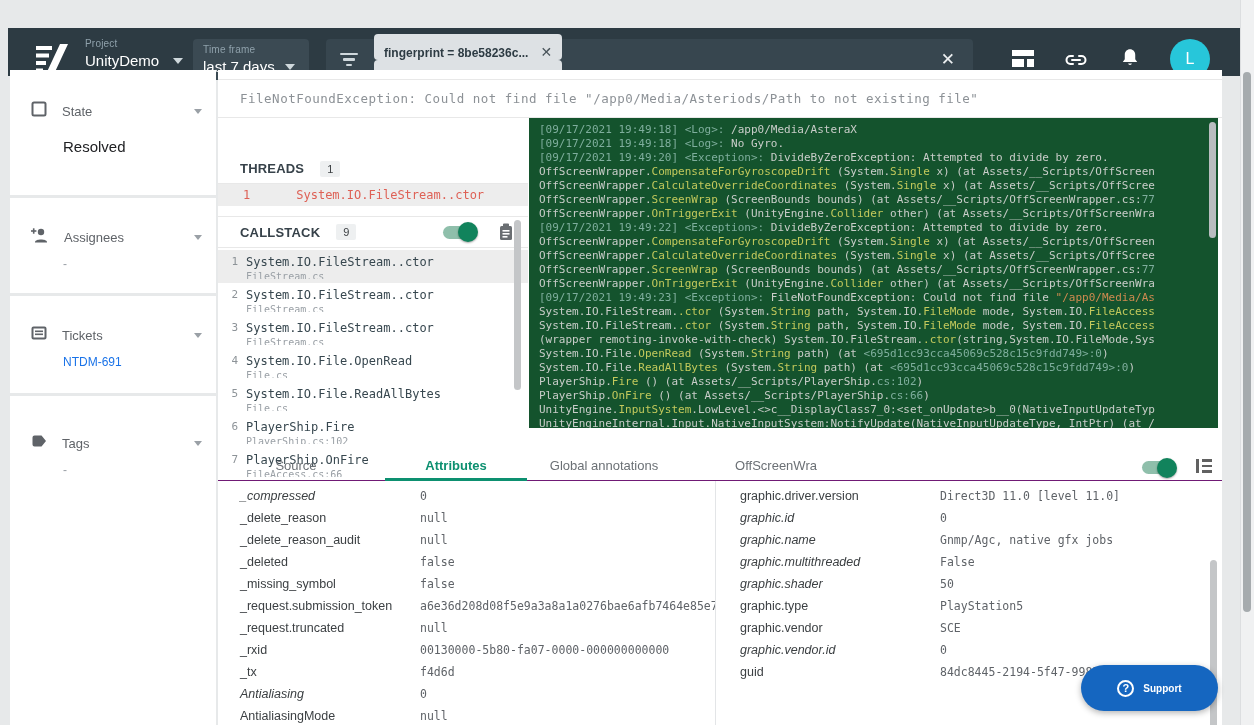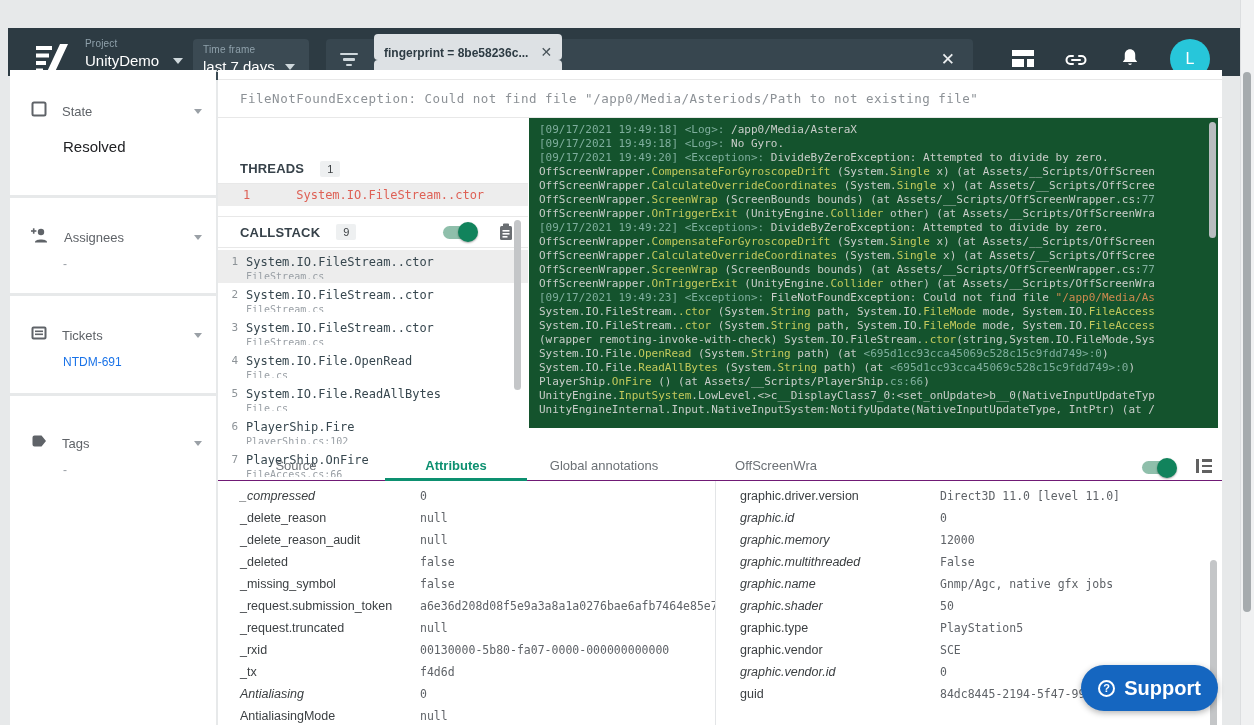--- a/index.html
+++ b/index.html
@@ -99,21 +99,21 @@
   .attr-row { display:flex; align-items:flex-start; height:22px; }
   .attr-label { font-size:12.5px; color:#3c4043; flex:0 0 auto; }
   .attr-col.left .attr-label { margin-left:22px; width:180px; }
   .attr-col.right .attr-label { margin-left:24px; width:200px; }
   .attr-label.italic { font-style:italic; }
   .attr-value { font-family:"DejaVu Sans Mono", monospace; font-size:11.5px; color:#5f6368; white-space:pre; overflow:hidden; }
   .attrs-scroll { position:absolute; left:992px; top:79px; width:7px; height:210px; background:#c4c6c8; border-radius:4px; cursor:pointer; }
 
   .support-btn { position:absolute; left:1081px; top:665px; width:137px; height:46px; border-radius:23px; background:#1566c0; color:#fff; display:flex; align-items:center; justify-content:center; gap:9px; box-shadow:0 2px 6px rgba(0,0,0,.3); cursor:pointer; }
   .q-circle { width:17px; height:17px; border:2px solid #fff; border-radius:50%; font-size:11px; font-weight:bold; display:flex; align-items:center; justify-content:center; }
-  .support-label { font-size:20px; font-weight:bold; }
+  .support-label { font-size:10px; font-weight:bold; }
 
   .page-scroll-track { position:absolute; left:1240px; top:0; width:14px; height:725px; background:#f0f1f2; border-left:1px solid #dcdee0; }
   .page-scroll-thumb { position:absolute; left:1243px; top:72px; width:8px; height:540px; background:#a6abae; border-radius:4px; cursor:pointer; }
 </style>
 </head>
 <body>
 
 <div class="header" style="background: rgb(45, 59, 67);">
   <span class="logo">
     <svg width="36" height="30" viewBox="0 0 36 30">
@@ -329,20 +329,21 @@
       <div class="log-line"><span class="seg-g">OffScreenWrapper.</span><span class="seg-y">CompensateForGyroscopeDrift</span><span class="seg-g"> (System.</span><span class="seg-y">Single</span><span class="seg-g"> x) (at Assets/__Scripts/OffScreen</span></div>
       <div class="log-line"><span class="seg-g">OffScreenWrapper.</span><span class="seg-y">CalculateOverrideCoordinates</span><span class="seg-g"> (System.</span><span class="seg-y">Single</span><span class="seg-g"> x) (at Assets/__Scripts/OffScree</span></div>
       <div class="log-line"><span class="seg-g">OffScreenWrapper.</span><span class="seg-y">ScreenWrap</span><span class="seg-g"> (ScreenBounds bounds) (at Assets/__Scripts/OffScreenWrapper.cs:</span><span class="seg-t">77</span></div>
       <div class="log-line"><span class="seg-g">OffScreenWrapper.</span><span class="seg-y">OnTriggerExit</span><span class="seg-g"> (UnityEngine.</span><span class="seg-y">Collider</span><span class="seg-g"> other) (at Assets/__Scripts/OffScreenWra</span></div>
       <div class="log-line"><span class="seg-t">[09/17/2021 19:49:23] &lt;Exception&gt;: </span><span class="seg-g">FileNotFoundException: Could not find file </span><span class="seg-o">"/app0/Media/As</span></div>
       <div class="log-line"><span class="seg-g">System.IO.FileStream.</span><span class="seg-y">.ctor</span><span class="seg-g"> (System.</span><span class="seg-y">String</span><span class="seg-g"> path, System.IO.</span><span class="seg-y">FileMode</span><span class="seg-g"> mode, System.IO.</span><span class="seg-y">FileAccess</span></div>
       <div class="log-line"><span class="seg-g">System.IO.FileStream.</span><span class="seg-y">.ctor</span><span class="seg-g"> (System.</span><span class="seg-y">String</span><span class="seg-g"> path, System.IO.</span><span class="seg-y">FileMode</span><span class="seg-g"> mode, System.IO.</span><span class="seg-y">FileAccess</span></div>
       <div class="log-line"><span class="seg-g">(wrapper remoting-invoke-with-check) System.IO.FileStream.</span><span class="seg-y">.ctor</span><span class="seg-g">(string,System.IO.FileMode,Sys</span></div>
       <div class="log-line"><span class="seg-g">System.IO.File.</span><span class="seg-y">OpenRead</span><span class="seg-g"> (System.</span><span class="seg-y">String</span><span class="seg-g"> path) (at </span><span class="seg-t">&lt;695d1cc93cca45069c528c15c9fdd749&gt;:0</span><span class="seg-g">)</span></div>
       <div class="log-line"><span class="seg-g">System.IO.File.</span><span class="seg-y">ReadAllBytes</span><span class="seg-g"> (System.</span><span class="seg-y">String</span><span class="seg-g"> path) (at </span><span class="seg-t">&lt;695d1cc93cca45069c528c15c9fdd749&gt;:0</span><span class="seg-g">)</span></div>
+      <div class="log-line"><span class="seg-g">PlayerShip.</span><span class="seg-y">Fire</span><span class="seg-g"> () (at Assets/__Scripts/PlayerShip.</span><span class="seg-t">cs:102</span><span class="seg-g">)</span></div>
       <div class="log-line"><span class="seg-g">PlayerShip.</span><span class="seg-y">OnFire</span><span class="seg-g"> () (at Assets/__Scripts/PlayerShip.</span><span class="seg-t">cs:66</span><span class="seg-g">)</span></div>
       <div class="log-line"><span class="seg-g">UnityEngine.</span><span class="seg-y">InputSystem</span><span class="seg-g">.LowLevel.&lt;&gt;c__DisplayClass7_0:&lt;set_onUpdate&gt;b__0(NativeInputUpdateTyp</span></div>
       <div class="log-line"><span class="seg-g">UnityEngineInternal.Input.NativeInputSystem:NotifyUpdate(NativeInputUpdateType, IntPtr) (at /</span></div>
     </div>
   <div class="log-scroll"></div>
 
   <div class="tabs-bar" id="tabs">
     <div class="tab-underline" style="background: rgb(13, 144, 112);"></div>
     <span class="tabs-switch switch">
         <span class="knob" style="background: rgb(17, 131, 92);"></span>
@@ -410,30 +411,26 @@
     <div class="attr-col right" id="attrs-right">
         <div class="attr-row">
           <span class="attr-label">graphic.driver.version</span>
           <span class="attr-value">Direct3D 11.0 [level 11.0]</span>
         </div>
         <div class="attr-row">
           <span class="attr-label italic">graphic.id</span>
           <span class="attr-value">0</span>
         </div>
         <div class="attr-row">
-          <span class="attr-label italic">graphic.memory</span>
-          <span class="attr-value">12000</span>
+          <span class="attr-label italic">graphic.name</span>
+          <span class="attr-value">Gnmp/Agc, native gfx jobs</span>
         </div>
         <div class="attr-row">
           <span class="attr-label italic">graphic.multithreaded</span>
           <span class="attr-value">False</span>
-        </div>
-        <div class="attr-row">
-          <span class="attr-label italic">graphic.name</span>
-          <span class="attr-value">Gnmp/Agc, native gfx jobs</span>
         </div>
         <div class="attr-row">
           <span class="attr-label italic">graphic.shader</span>
           <span class="attr-value">50</span>
         </div>
         <div class="attr-row">
           <span class="attr-label">graphic.type</span>
           <span class="attr-value">PlayStation5</span>
         </div>
         <div class="attr-row">

